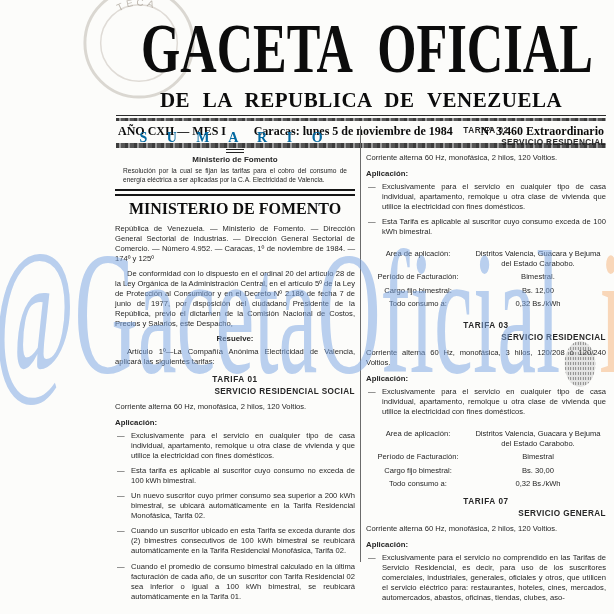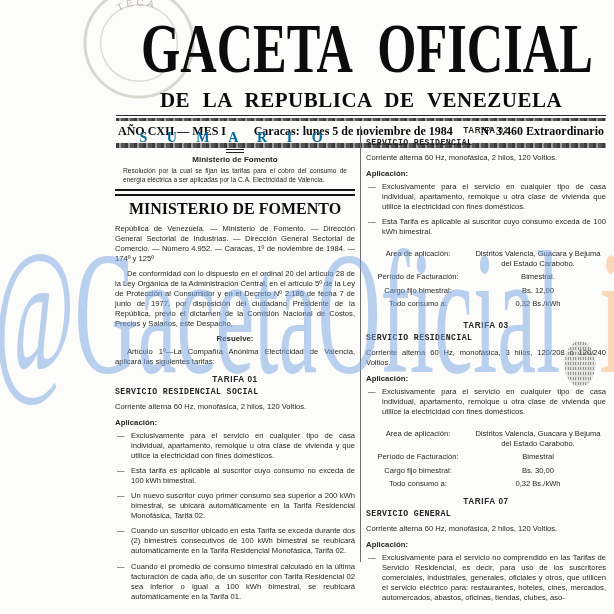--- a/index.html
+++ b/index.html
@@ -42,21 +42,21 @@
   .sumario-entry{font-size:6.6px;line-height:1.3;text-align:justify;padding:0 8px;}
   .double-rule{border-top:2px solid #151515;border-bottom:2px solid #151515;height:3px;margin:5px 0 4px;}
   .section-title{font-family:"Liberation Serif",serif;font-weight:bold;font-size:16px;
                  text-align:center;margin:2px 0 6px;color:#0d0d0d;transform:scaleY(1.05);}
 
   .body-p{font-size:7.6px;line-height:1.32;text-align:justify;margin:0 0 5px;}
   .indent{text-indent:12px;}
   .center-b{text-align:center;font-weight:bold;font-size:7.8px;margin:2px 0 4px;}
   .tarifa-block{margin-top:8px;}
   .tarifa-title{text-align:center;font-weight:bold;font-size:8.2px;letter-spacing:.6px;margin:4px 0 3px;}
-  .tarifa-sub{text-align:left;font-weight:bold;font-size:8.2px;letter-spacing:.4px;margin:0 0 6px;font-family:Liberation Mono, monospace;}
+  .tarifa-sub{text-align:right;font-weight:bold;font-size:8.2px;letter-spacing:.4px;margin:0 0 6px;}
   .current-line{font-size:7.6px;line-height:1.32;margin:0 0 6px;text-align:justify;}
   .apl-label{font-weight:bold;font-size:7.8px;margin:0 0 4px;}
   .bullet{display:flex;font-size:7.6px;line-height:1.32;text-align:justify;margin:0 0 5px;}
   .bullet .dash{flex:0 0 14px;padding-left:2px;}
   .bullet .btxt{flex:1;}
   .details{margin-top:12px;text-align:center;}
   .drow{display:flex;font-size:7.6px;line-height:1.3;margin-bottom:3.5px;}
   .dlabel{flex:0 0 104px;}
   .dvalue{flex:1;}
 

